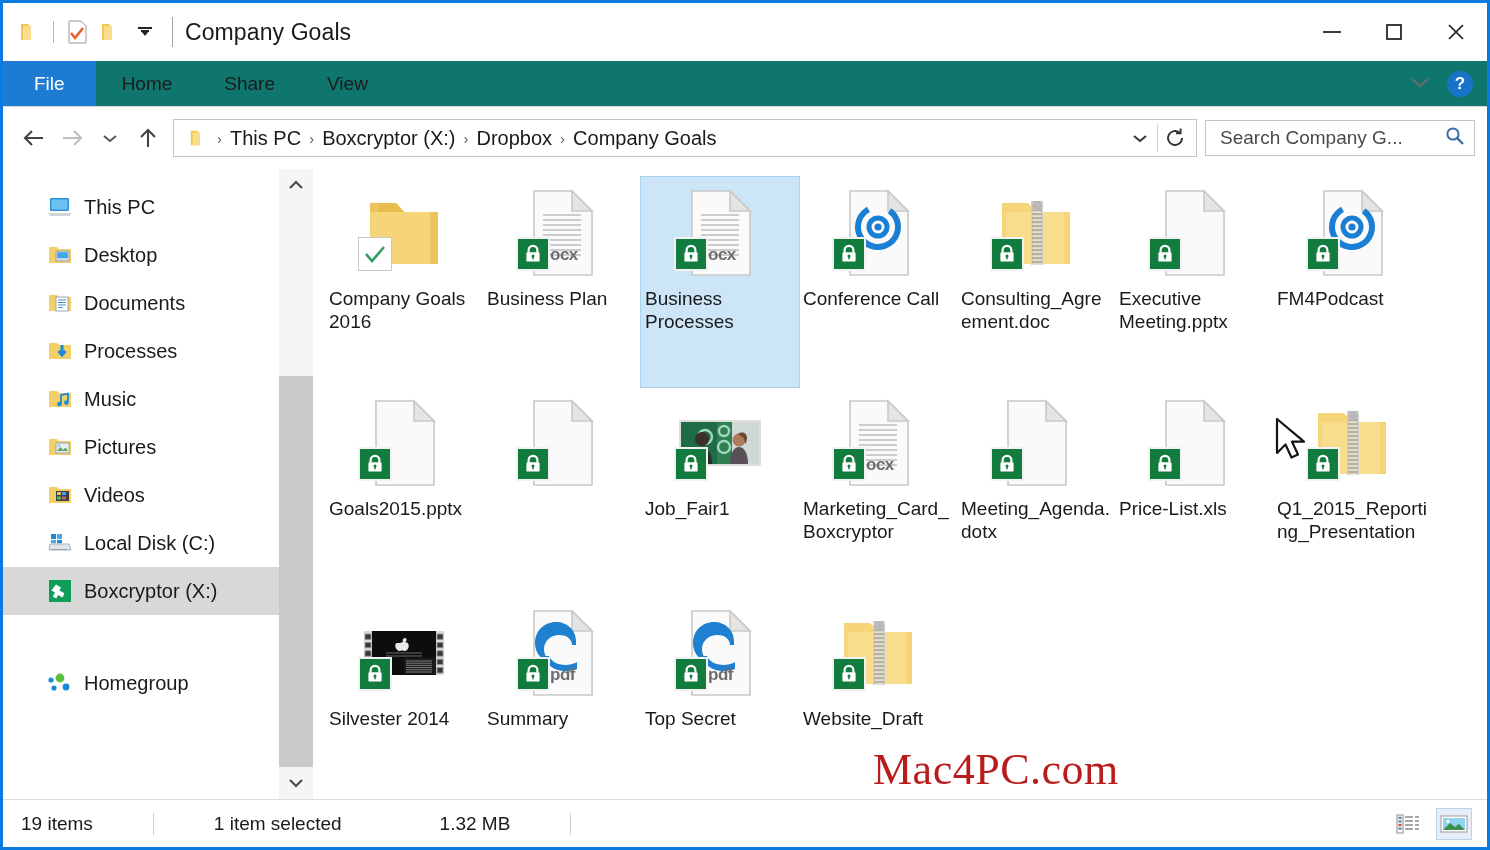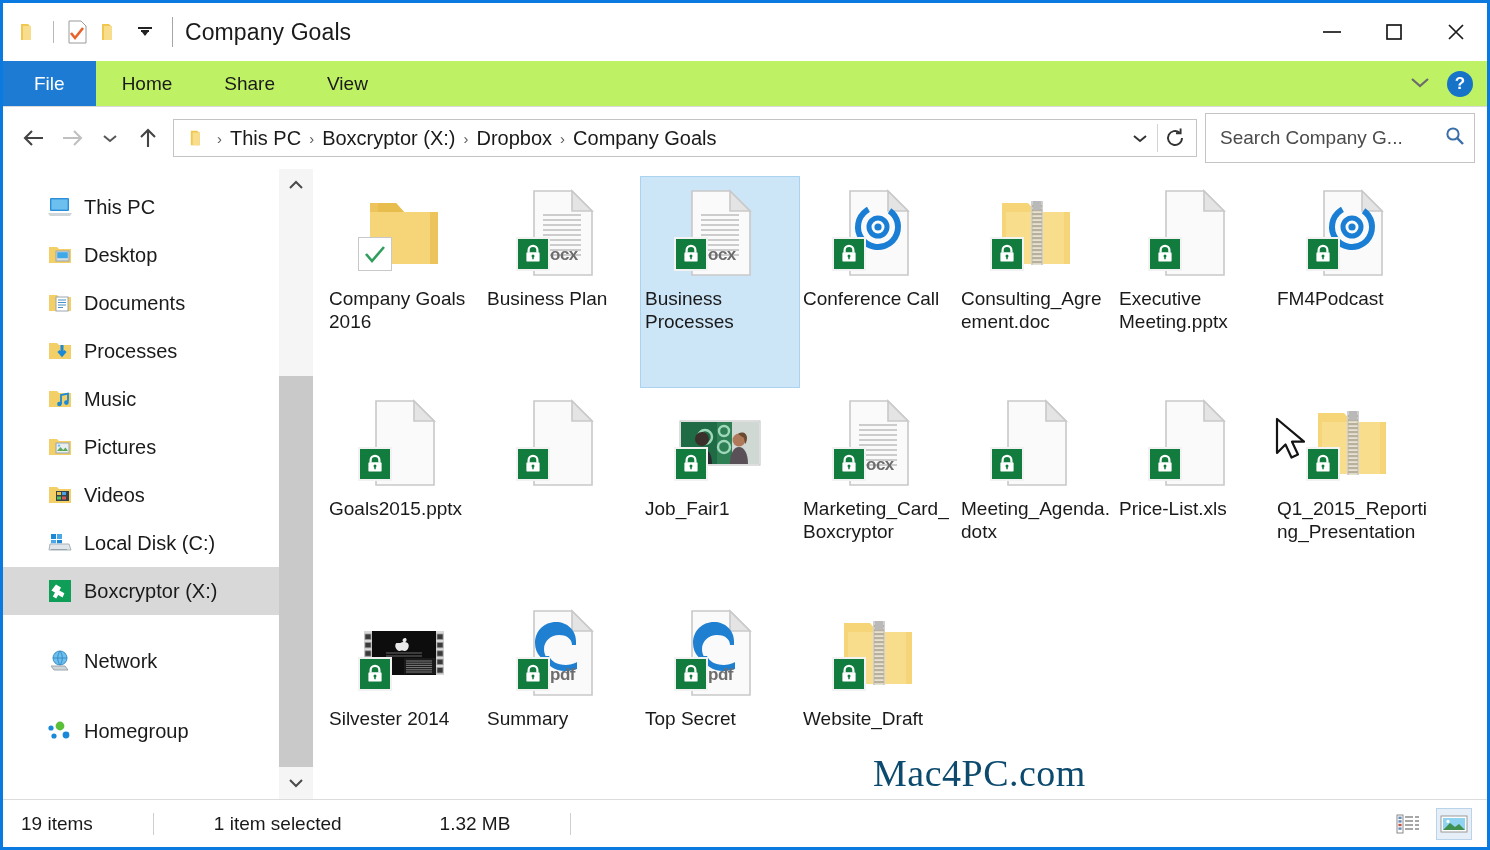--- a/index.html
+++ b/index.html
@@ -32,21 +32,21 @@
   #win-title {
     font-size: 23px; color: #1a1a1a; letter-spacing: .1px;
   }
   .wctrls { position: absolute; right: 0; top: 0; height: 58px; display: flex; }
   .wc { width: 62px; height: 58px; display: flex; align-items: center; justify-content: center; }
   .wc svg { display: block; }
 
   
   #ribbon {
     height: 46px; flex: 0 0 46px;
-    background: #bef264;
+    background: #0f766e;
     display: flex; align-items: stretch;
     position: relative;
     border-bottom: 1px solid #dadada;
   }
   .rtab {
     display: flex; align-items: center; justify-content: center;
     font-size: 19px; color: #1a1a1a;
     padding: 0 26px;
     height: 100%;
   }
@@ -78,21 +78,21 @@
     margin-left: 6px;
     min-width: 0;
   }
   .crumbs { flex: 1 1 auto; display: flex; align-items: center; overflow: hidden; }
   .crumb { font-size: 20px; color: #1a1a1a; padding: 0 7px; white-space: nowrap; }
   .crumb-sep { color: #5a5a5a; font-size: 15px; padding: 0 1px; }
   .addr-right { display: flex; align-items: center; }
   .addr-ico { width: 34px; height: 36px; display: flex; align-items: center; justify-content: center; }
   .vdiv { width: 1px; height: 28px; background: #d4d4d4; }
   .searchbox {
-    width: 270px; height: 50px; flex: 0 0 270px;
+    width: 270px; height: 36px; flex: 0 0 270px;
     border: 1px solid #c4c4c4; background: #fff;
     margin-left: 8px;
     display: flex; align-items: center;
     padding: 0 8px 0 12px;
   }
   .searchbox input {
     border: 0; outline: 0; flex: 1 1 auto; min-width: 0;
     font-family: "Liberation Sans", sans-serif;
     font-size: 19px; color: #3a3a3a; background: transparent;
   }
@@ -165,21 +165,21 @@
   }
   .ext-tag {
     position: absolute; left: 36px; bottom: 16px;
     font-size: 17px; color: #6d6d6d; font-weight: bold; letter-spacing: -.5px;
   }
 
   #cursor { position: absolute; left: 960px; top: 248px; pointer-events: none; }
   #watermark {
     position: absolute; left: 560px; bottom: 4px;
     font-family: "Liberation Serif", serif;
-    font-size: 38px; color: #0c4a6e; letter-spacing: .5px;
+    font-size: 44px; color: #b91c1c; letter-spacing: .5px;
   }
 
   
   #statusbar {
     height: 48px; flex: 0 0 48px;
     background: #ffffff;
     border-top: 1px solid #dcdcdc;
     display: flex; align-items: center;
     padding: 0 14px 0 18px;
     position: relative;
@@ -420,30 +420,20 @@
       <div class="nav-item child sel">
         <span class="ico">
           <svg width="26" height="26" viewBox="0 0 26 26">
               <rect x="2" y="2" width="22" height="22" fill="#0e9e57"></rect>
               <path d="M9 6.5l5 3-1.6 3 5 2.8-1.8 4.2-4.4-2.6-2 3.6-3.4-2 2.2-4-3.6-2z" fill="#fff"></path>
             </svg>
         </span>
         <span>Boxcryptor (X:)</span>
       </div>
       <div class="nav-gap"></div>
-      <div class="nav-item root">
-        <span class="ico">
-          <svg width="26" height="24" viewBox="0 0 26 24">
-              <circle cx="13" cy="9" r="7" fill="#6cc0ef" stroke="#3a8cc4"></circle>
-              <path d="M6 9h14M13 2c3 4 3 10 0 14M13 2c-3 4-3 10 0 14" stroke="#3a8cc4" fill="none"></path>
-              <path d="M4 17h14l3 4H7z" fill="#cfd6da" stroke="#9aa6ad"></path>
-            </svg>
-        </span>
-        <span>Network</span>
-      </div>
       <div class="nav-gap"></div>
       <div class="nav-item root">
         <span class="ico">
           <svg width="26" height="24" viewBox="0 0 26 24">
               <circle cx="4" cy="9" r="2.6" fill="#1a8ad8"></circle>
               <circle cx="13" cy="7" r="4.4" fill="#5bbf3a"></circle>
               <circle cx="19" cy="16" r="3.4" fill="#1a8ad8"></circle>
               <circle cx="7" cy="17" r="2.6" fill="#1a8ad8"></circle>
             </svg>
         </span>

